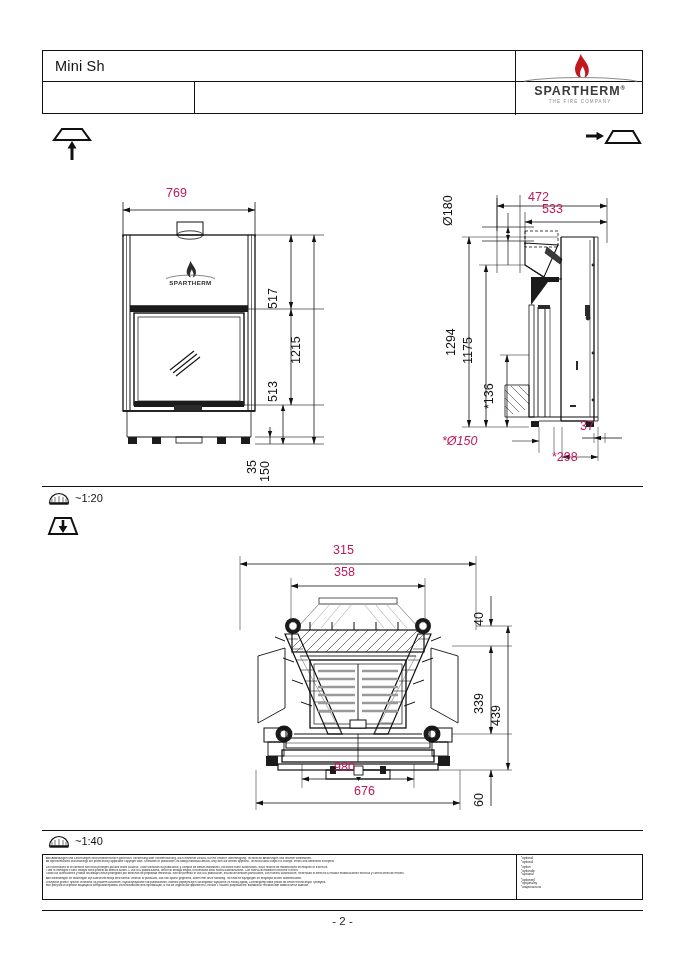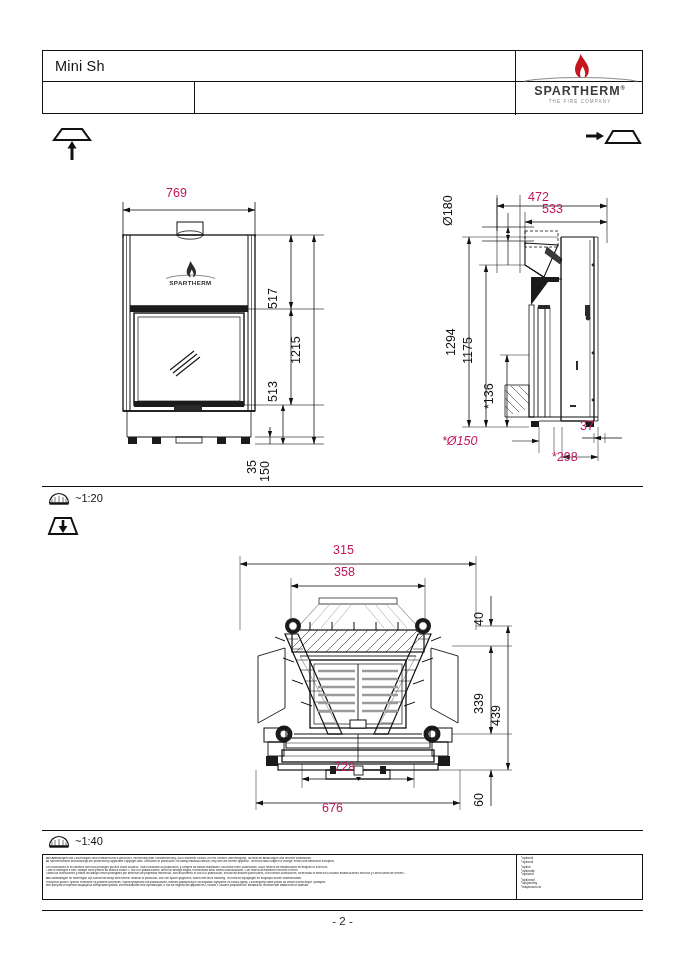--- a/index.html
+++ b/index.html
@@ -502,22 +502,22 @@
       </g>
     </svg>
   </div>
 
   <div class="dim" style="left:333px;top:543px;">315</div>
   <div class="dim" style="left:334px;top:565px;">358</div>
   <div class="dimv" style="left:486px;top:612px;">40</div>
   <div class="dimv" style="left:486px;top:700px;">339</div>
   <div class="dimv" style="left:503px;top:712px;">439</div>
   <div class="dimv" style="left:486px;top:793px;">60</div>
-  <div class="dim" style="left:334px;top:760px;">728</div>
-  <div class="dim" style="left:322px;top:784px;margin-top:17px;">676</div>
+  <div class="dim" style="left:334px;top:760px;">980</div>
+  <div class="dim" style="left:354px;top:784px;">676</div>
 
   <div class="divider" style="top:830px;"></div>
   <div class="scalebox" style="left:48px;top:833px;">
     <svg width="22" height="16" viewBox="0 0 22 16">
       <path d="M1.5 13 A9.5 9.5 0 0 1 20.5 13 Z" fill="none" stroke="#111" stroke-width="1.2"></path>
       <line x1="1.5" y1="13.6" x2="20.5" y2="13.6" stroke="#111" stroke-width="2.2"></line>
       <g stroke="#111" stroke-width="0.6">
         <line x1="4" y1="9" x2="4" y2="12.4"></line>
           <line x1="7" y1="7" x2="7" y2="12.4"></line>
         <line x1="11" y1="6" x2="11" y2="12.4"></line>

